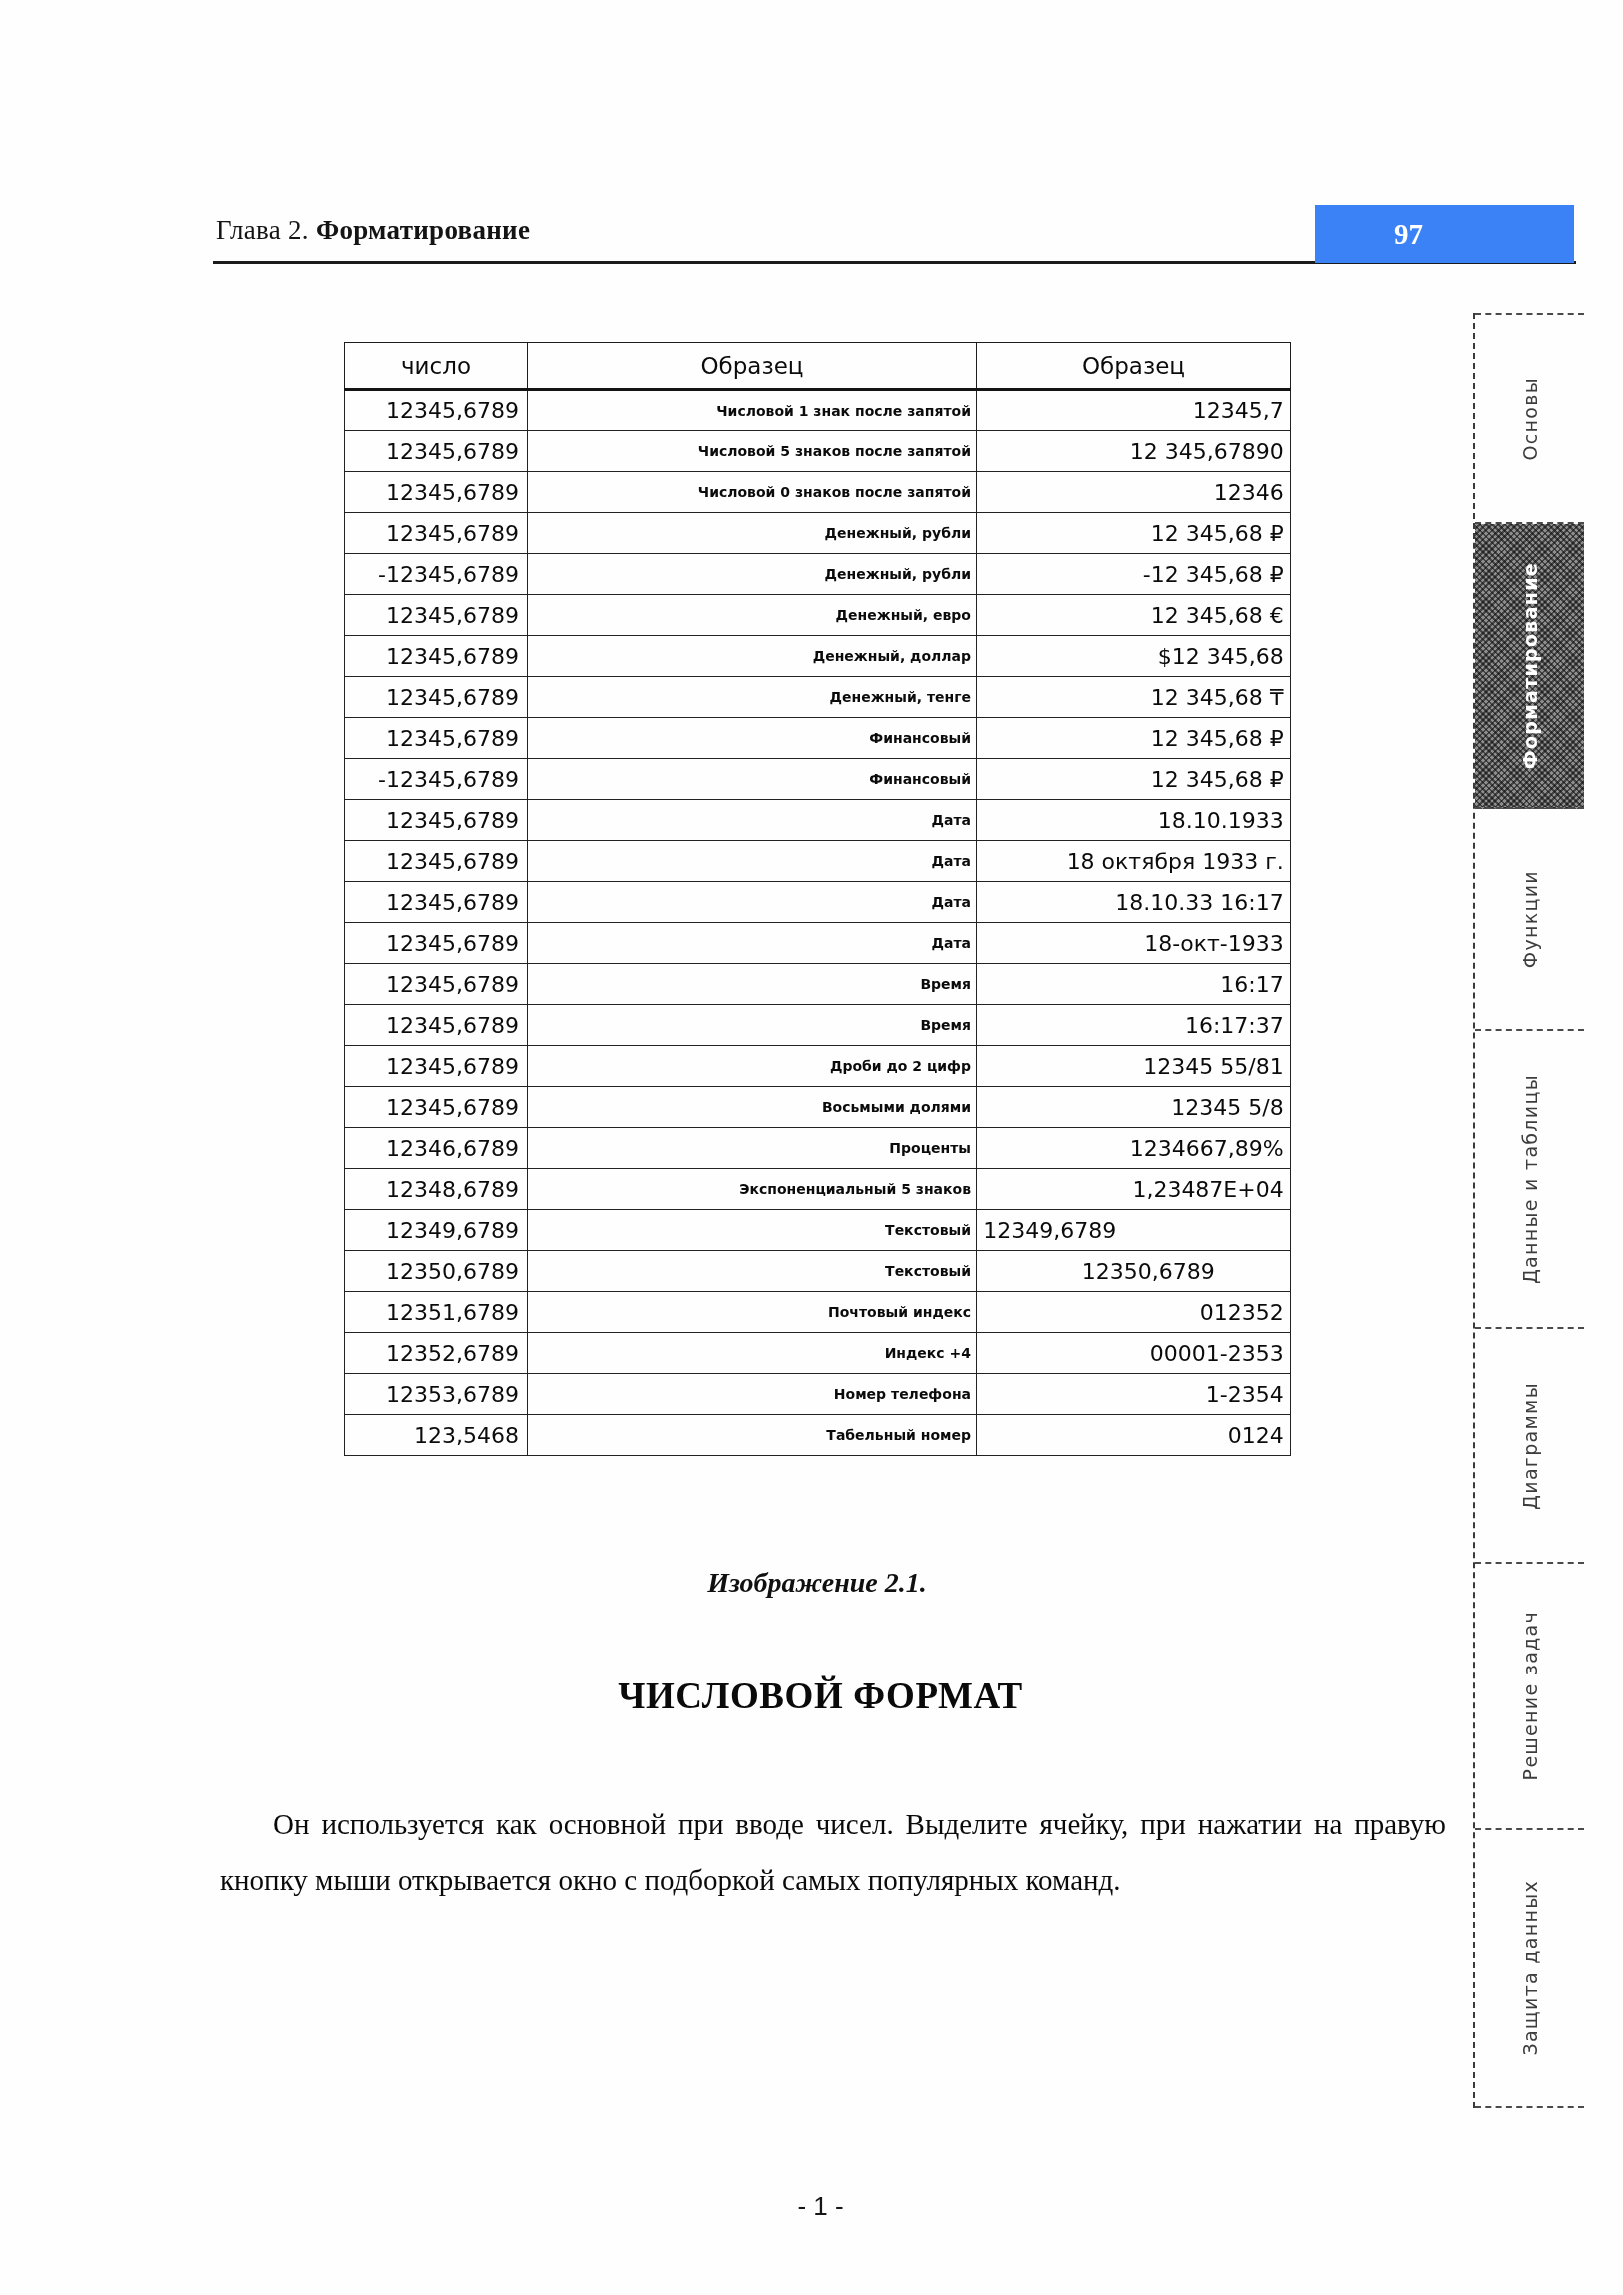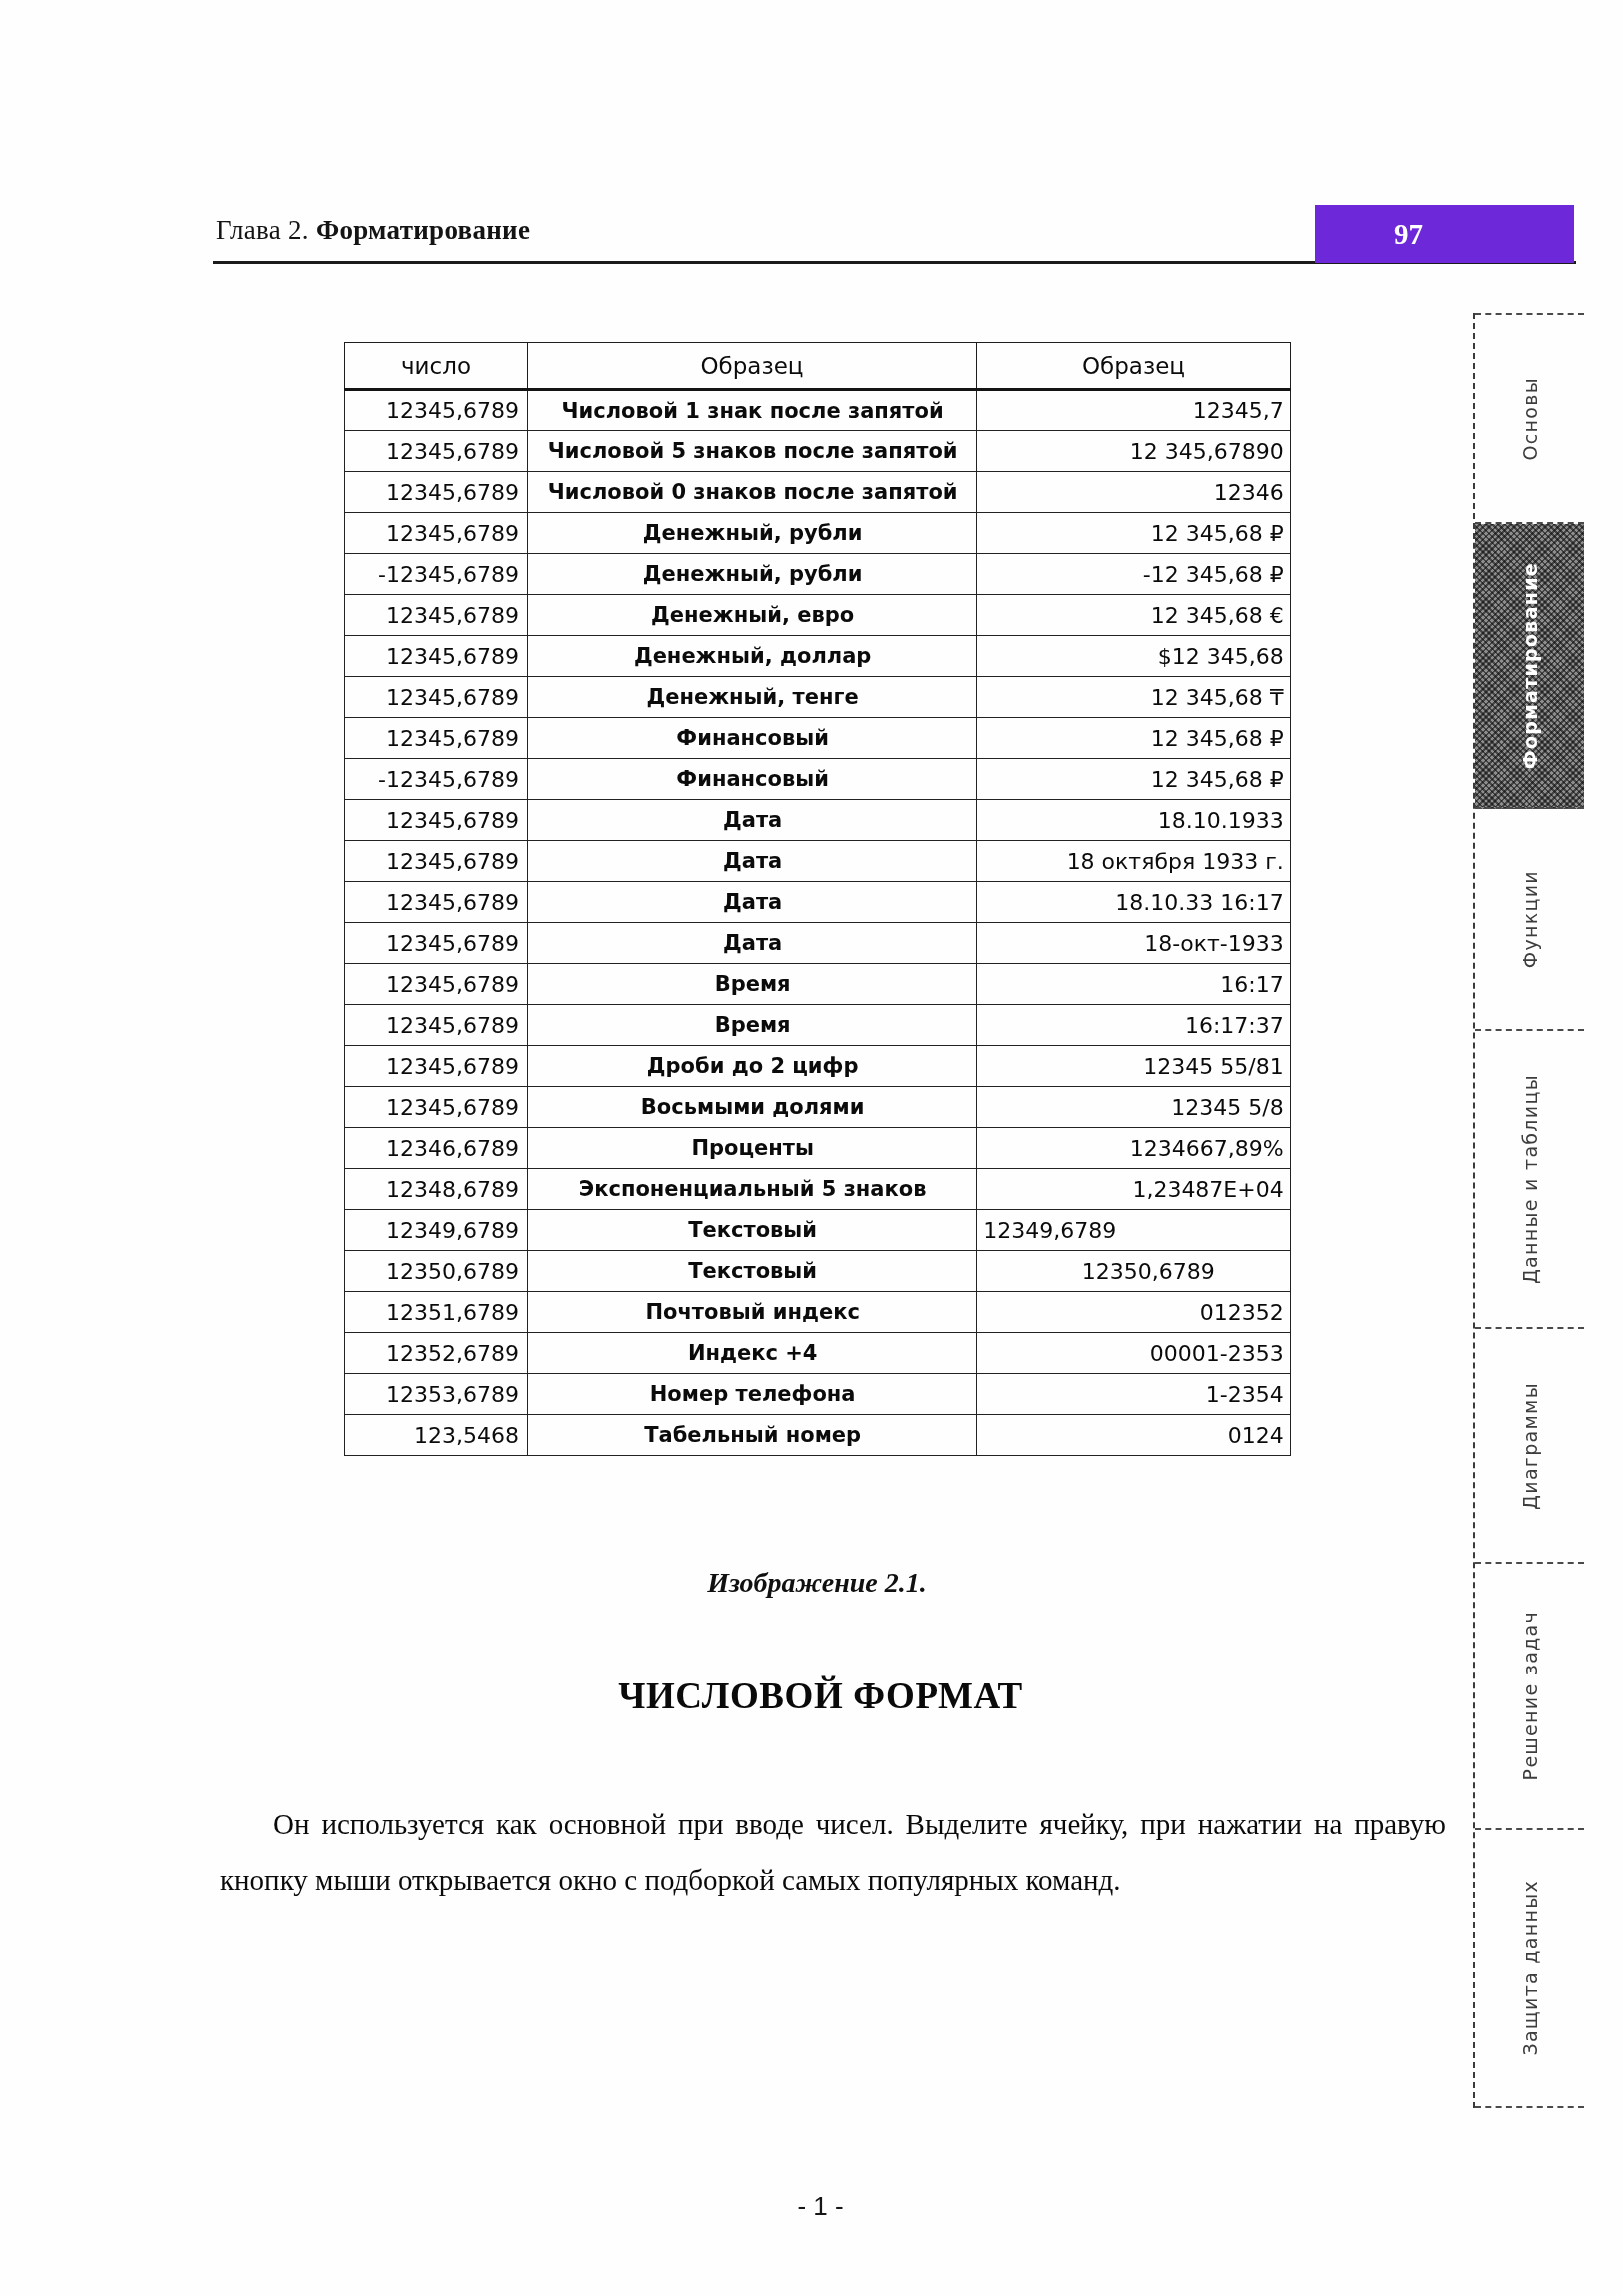--- a/index.html
+++ b/index.html
@@ -19,21 +19,21 @@
     font-size:27px;letter-spacing:0.3px;color:#141414;
     white-space:nowrap;
   }
   .chapter-header .bold{font-weight:700;}
   .header-rule{
     position:absolute;left:213px;top:261px;width:1363px;height:3.1px;
     background:#1b1b1b;
   }
   .page-num-box{
     position:absolute;left:1315px;top:205px;width:259px;height:58px;
-    background:#6d28d9;
+    background:#3b82f6;
     display:flex;align-items:center;
     color:#ffffff;font-weight:700;font-size:29px;
     padding-left:79px;box-sizing:border-box;
   }
 
   
   table.doc-table{
     position:absolute;left:344px;top:342px;
     width:946px;
     border-collapse:collapse;
@@ -51,21 +51,21 @@
     padding:0 3.8px;
   }
   .doc-table td{
     height:41px;
     border:1.3px solid #222222;
     border-top:1.9px solid #2a2a2a;
     padding:0 5px;box-sizing:border-box;
     white-space:nowrap;overflow:hidden;
   }
   .doc-table td.c-num{text-align:right;padding-right:8px;}
-  .doc-table td.c-fmt{font-weight:700;text-align:center;padding-left:6.3px;font-size:21px;}
+  .doc-table td.c-fmt{font-weight:700;text-align:right;padding-left:6.3px;font-size:14px;}
   .doc-table td.c-sample{text-align:right;padding-right:6.3px;padding-left:36px;}
   .doc-table td.c-sample.al-left{text-align:left;padding-left:6.3px;}
   .doc-table td.c-sample.al-center{text-align:center;}
 
   
   .figure-caption{
     position:absolute;left:344px;top:1567px;width:946px;
     text-align:center;
     font-style:italic;font-weight:700;font-size:28px;color:#101010;
   }

